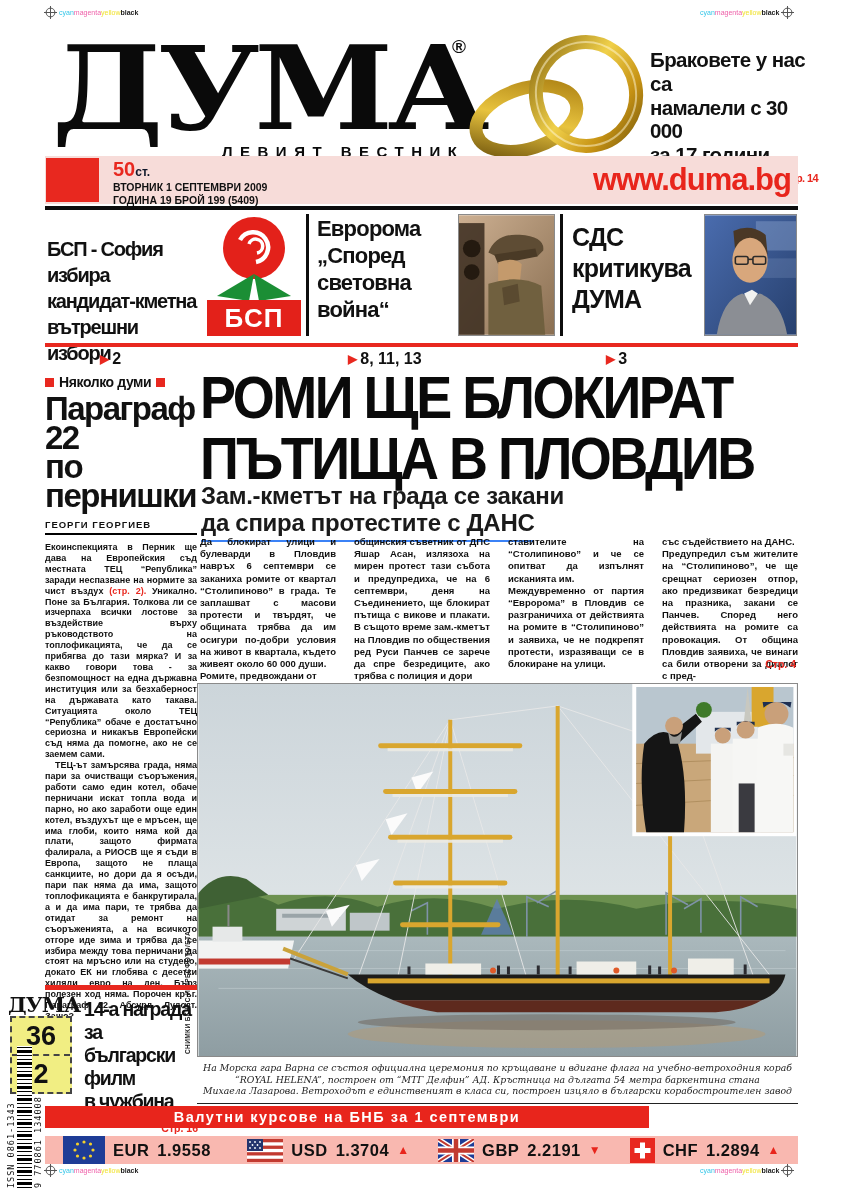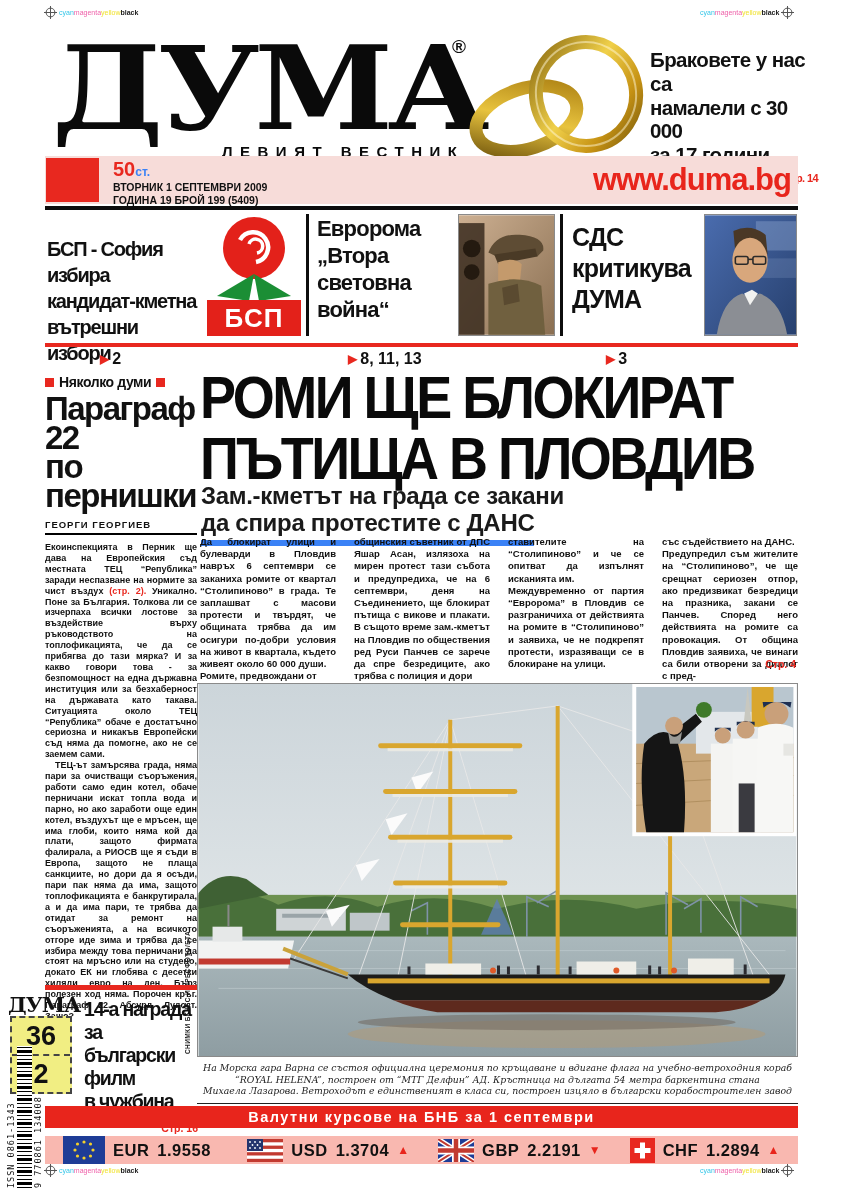--- a/index.html
+++ b/index.html
@@ -13,21 +13,21 @@
 
   
   .logo { font-family:"DejaVu Serif",serif; font-weight:bold; font-size:112px; line-height:1; letter-spacing:-5px; transform:scale(1.12,1.04); transform-origin:0 0; color:#0a0a0a; }
   .logo-reg { font-size:19px; font-weight:bold; }
   .tagline { font-size:15px; font-weight:bold; letter-spacing:7.5px; color:#0a0a0a; }
   .topright-teaser { width:168px; font-weight:bold; font-size:20.5px; line-height:1.16; letter-spacing:-0.6px; }
   .topright-page { margin-top:5px; text-align:right; color:#e8281f; font-size:11px; font-weight:bold; }
   .pinkband { background:#f7dcd9; }
   .redsq { background:#e8281f; }
   .price-val { color:#e8281f; font-weight:bold; font-size:20px; }
-  .price-unit { color:#3b82f6; font-weight:bold; font-size:12px;margin-top:44px; }
+  .price-unit { color:#0f172a; font-weight:bold; font-size:12px;margin-top:44px; }
   .dateline { font-size:10.5px; font-weight:bold; line-height:13px; color:#111; }
   .website { color:#e8251c; font-weight:bold; font-size:31px; letter-spacing:-1px; }
 
   .hrule-black { background:#0d0d0d; }
   .hrule-red { background:#e8281f; }
 
   
   .tz-left { font-weight:bold; font-size:20px; line-height:26px; letter-spacing:-1.2px; }
   .tz-mid { font-weight:bold; font-size:22px; line-height:27px; letter-spacing:-0.8px; }
   .tz-right { font-weight:bold; font-size:25px; line-height:31px; letter-spacing:-0.8px; }
@@ -40,21 +40,21 @@
   .rubric .sq { width:9px; height:9px; background:#e8281f; display:inline-block; }
   .op-title { font-weight:bold; font-size:33px; line-height:29px; letter-spacing:-1.5px; margin-top:4px; }
   .op-author { margin-top:9px; font-size:9.5px; font-weight:bold; letter-spacing:1px; border-bottom:2px solid #000; padding-bottom:3px; }
   .op-body { margin-top:7px; font-size:9px; line-height:10.9px; font-weight:bold; text-align:justify; height:498px; overflow:hidden; }
   .op-body p+p { text-indent:10px; }
   .redref { color:#e8281f; }
 
   
   .lead-h1 { font-weight:bold; font-size:54px; line-height:56px; letter-spacing:-2.5px; transform:scale(1.0,1.1); transform-origin:0 0; color:#0a0a0a; }
   .lead-sub { font-weight:bold; font-size:24px; line-height:27px; color:#1a1a1a; letter-spacing:-0.3px; }
-  .lead-sub .u { display:inline-block; border-bottom:6px solid #3b82f6; padding-bottom:4px; }
+  .lead-sub .u { display:inline-block; border-bottom:2px solid #3b82f6; padding-bottom:4px; }
   .lead-cols { display:flex; gap:18px; }
   .lead-col { width:142px; font-size:9.5px; line-height:12.2px; font-weight:bold; text-align:justify; height:146px; overflow:hidden; white-space:pre-line; }
   .pageref { color:#e8281f; font-weight:bold; font-size:10.5px; }
 
   
   .photo-frame { border:1px solid #8a8a8a; }
   .caption { font-family:"DejaVu Serif",serif; font-style:italic; font-size:9.3px; line-height:11.6px; text-align:center; border-bottom:1.5px solid #222; padding-bottom:6px; color:#222; }
   .vert { transform:rotate(-90deg); transform-origin:0 0; white-space:nowrap; }
   .credit { font-size:6.5px; font-weight:bold; letter-spacing:0.4px; color:#222; }
 
@@ -154,21 +154,21 @@
     <path d="M47,60 L10,82 L42,87 Z" fill="#1b8e35"></path>
     <path d="M47,60 L84,82 L52,87 Z" fill="#1b8e35"></path>
     <rect x="0" y="86" width="94" height="36" fill="#e3211a"></rect>
     <text x="47" y="113" text-anchor="middle" font-family="Liberation Sans,sans-serif" font-weight="bold" font-size="26" letter-spacing="1" fill="#fff">БСП</text>
   </svg>
 
   <div class="abs vdiv" style="left:261px;top:2px;height:122px;"></div>
 
   <div class="abs tz-mid" style="left:272px;top:3px;width:140px;">
     <div>Евророма</div>
-    <div>„Втора</div>
+    <div>„Според</div>
     <div>световна</div>
     <div>война“</div>
   </div>
 
   <svg class="abs photo-frame" style="left:413px;top:2px;" width="97" height="122" viewBox="0 0 97 122">
     <defs>
         <linearGradient id="sepia" x1="0" y1="0" x2="1" y2="1">
           <stop offset="0" stop-color="#cdb092"></stop>
           <stop offset="1" stop-color="#8a6f52"></stop>
         </linearGradient>
@@ -425,21 +425,21 @@
   <div class="bl-page">Стр. 16</div>
 </div>
 <div class="abs vert" style="left:6px;top:1188px;">
   <div class="barcode-wrap">
     <span class="barcode-txt">ISSN 0861-1343</span>
     <div class="barcode-bars"></div>
     <span class="barcode-txt">9 770861 134008</span>
   </div>
 </div>
 
-<div class="abs cur-title" style="left:45px;top:1106px;width:753px;">Валутни курсове на БНБ за 1 септември</div>
+<div class="abs cur-title" style="left:45px;top:1106px;width:604px;">Валутни курсове на БНБ за 1 септември</div>
 <div class="abs cur-row" style="left:45px;top:1136px;width:753px;">
   <div class="cur-item">
     <svg width="42" height="28" viewBox="0 0 42 28">
       <rect width="42" height="28" fill="#1e3c96"></rect>
       <g fill="#f5d028">
         <circle cx="21" cy="6" r="1.6"></circle>
           <circle cx="27.5" cy="8" r="1.6"></circle>
           <circle cx="30" cy="14" r="1.6"></circle>
           <circle cx="27.5" cy="20" r="1.6"></circle>
         <circle cx="21" cy="22" r="1.6"></circle>

